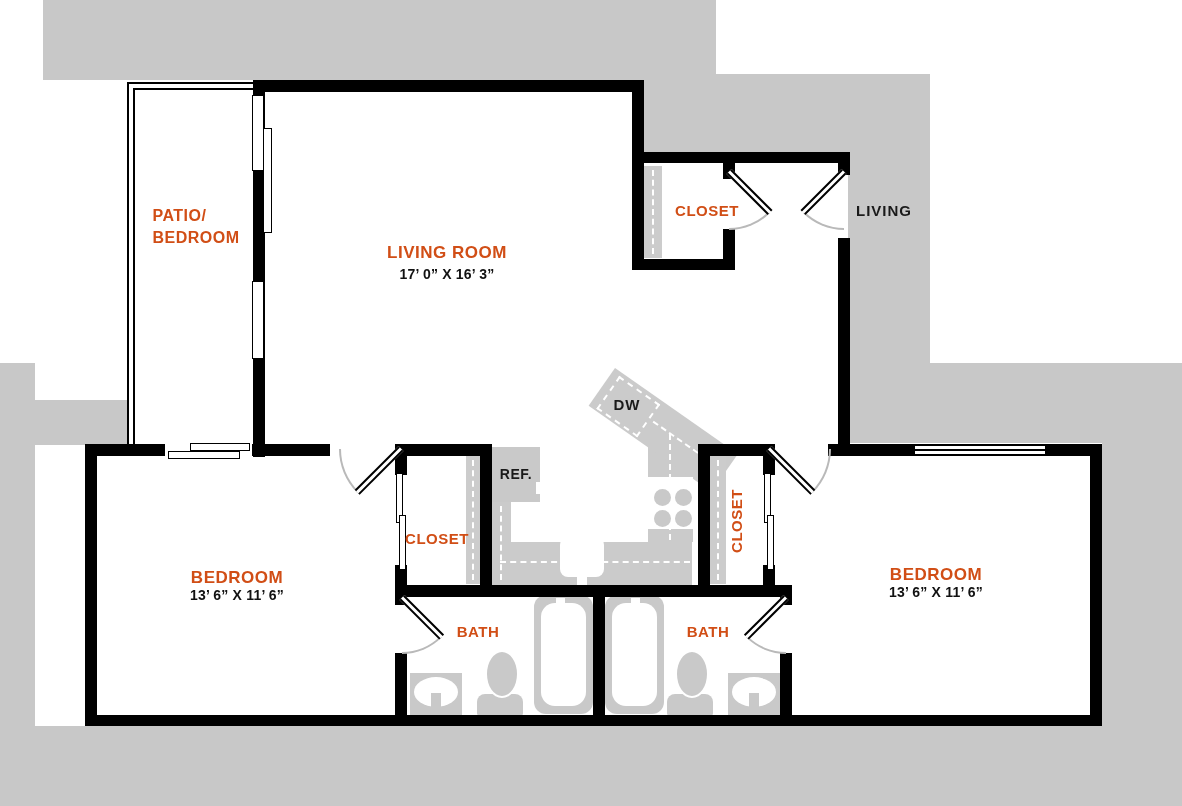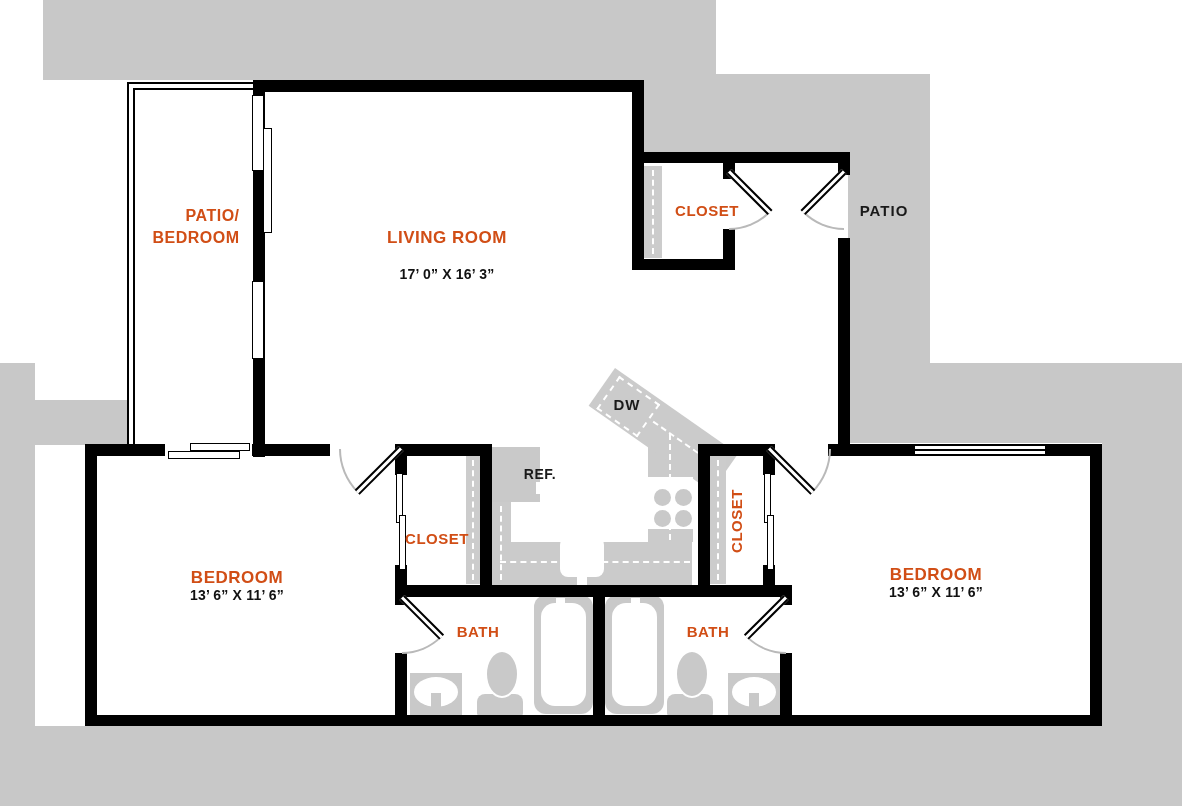--- a/index.html
+++ b/index.html
@@ -19,21 +19,21 @@
         border-bottom:2px solid #000;transform-origin:0 50%;}
   .arc{position:absolute;box-sizing:border-box;border:0 solid #b9b9b9;}
   .lbl{position:absolute;transform:translate(-50%,-50%);white-space:nowrap;
        font-weight:700;letter-spacing:.5px;}
   .accent{color:#d14e16;font-size:17px;}
   .accent.sm{font-size:15px;}
   .dims{color:#111;font-size:14px;letter-spacing:.2px;}
   .blk{color:#1a1a1a;font-size:15px;letter-spacing:1px;}
   .reftxt{color:#1a1a1a;font-size:14px;font-weight:600;letter-spacing:.5px;}
   .vert{transform:translate(-50%,-50%) rotate(-90deg);}
-  .ptext{position:absolute;transform:translate(-50%,-50%);text-align:right;
+  .ptext{position:absolute;transform:translate(-50%,-50%);text-align:left;
          color:#d14e16;font-size:16px;font-weight:700;letter-spacing:.5px;line-height:22px;white-space:nowrap;}
   .dwband{position:absolute;left:615px;top:368px;width:150px;height:46px;background:#cbcbcb;
           transform:rotate(35deg);transform-origin:0 0;}
   .dwsq{position:absolute;left:8px;top:4px;width:46px;height:36px;border:2px dashed #fff;}
   .dwdash{position:absolute;left:62px;top:21px;width:84px;height:0;border-top:2px dashed #fff;}
   .burner{position:absolute;width:17px;height:17px;border-radius:50%;background:#c9c9c9;}
   .oval{position:absolute;border-radius:50%;}
 </style>
 </head>
 <body>
@@ -153,26 +153,26 @@
 
   <div class="pane" style="left:396px;top:473px;width:7px;height:50px"></div>
   <div class="pane" style="left:399px;top:515px;width:7px;height:55px"></div>
   <div class="pane" style="left:764px;top:473px;width:7px;height:50px"></div>
   <div class="pane" style="left:767px;top:515px;width:7px;height:55px"></div>
 
   <div class="ptext" style="left:196px;top:227px">
     <div>PATIO/</div>
     <div>BEDROOM</div>
   </div>
-  <div class="lbl accent" style="left:447px;top:238px">LIVING ROOM</div>
+  <div class="lbl accent" style="left:447px;top:253px">LIVING ROOM</div>
   <div class="lbl dims" style="left:447px;top:274px">17’ 0” X 16’ 3”</div>
   <div class="lbl accent sm" style="left:707px;top:210px">CLOSET</div>
-  <div class="lbl blk" style="left:884px;top:210px">PATIO</div>
+  <div class="lbl blk" style="left:884px;top:210px">LIVING</div>
   <div class="lbl blk" style="left:627px;top:404px">DW</div>
-  <div class="lbl reftxt" style="left:540px;top:474px">REF.</div>
+  <div class="lbl reftxt" style="left:516px;top:474px">REF.</div>
   <div class="lbl accent sm" style="left:437px;top:538px">CLOSET</div>
   <div class="lbl accent sm vert" style="left:736px;top:521px">CLOSET</div>
   <div class="lbl accent" style="left:237px;top:578px">BEDROOM</div>
   <div class="lbl dims" style="left:237px;top:595px">13’ 6” X 11’ 6”</div>
   <div class="lbl accent" style="left:936px;top:575px">BEDROOM</div>
   <div class="lbl dims" style="left:936px;top:592px">13’ 6” X 11’ 6”</div>
   <div class="lbl accent sm" style="left:478px;top:631px">BATH</div>
   <div class="lbl accent sm" style="left:708px;top:631px">BATH</div>
 
 </div>

